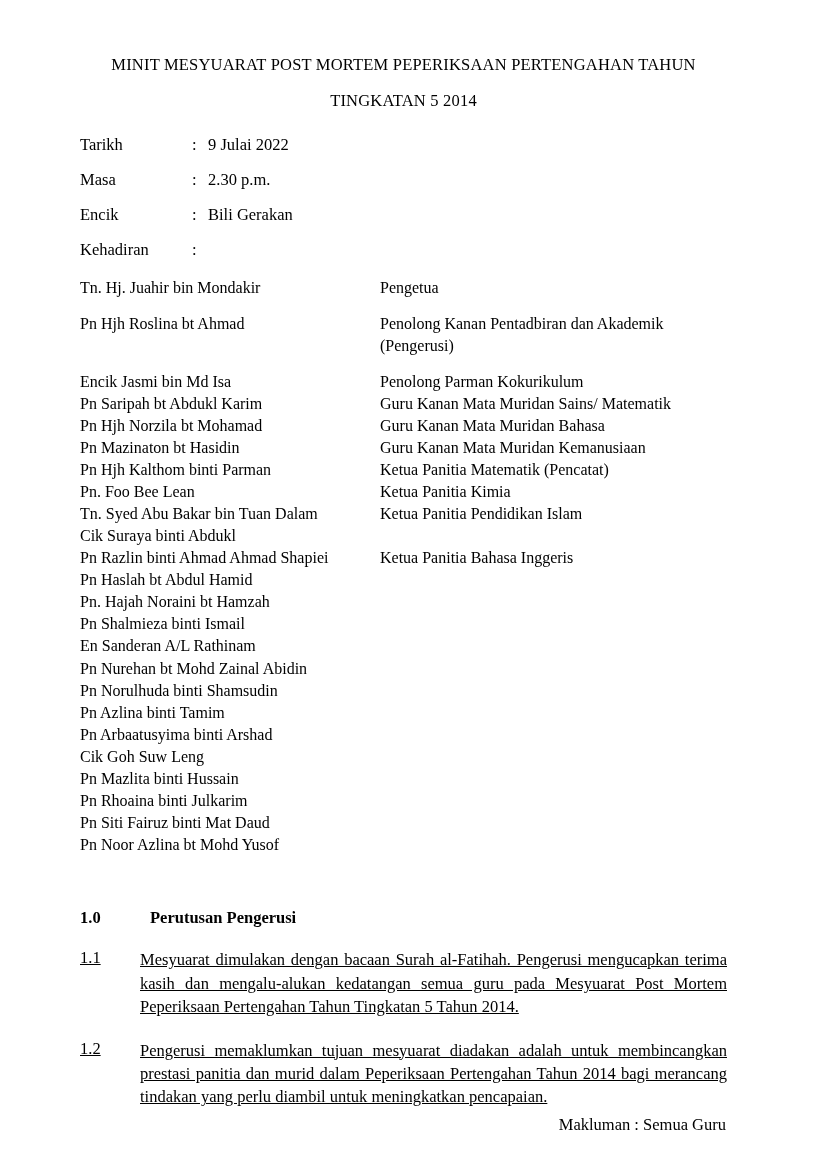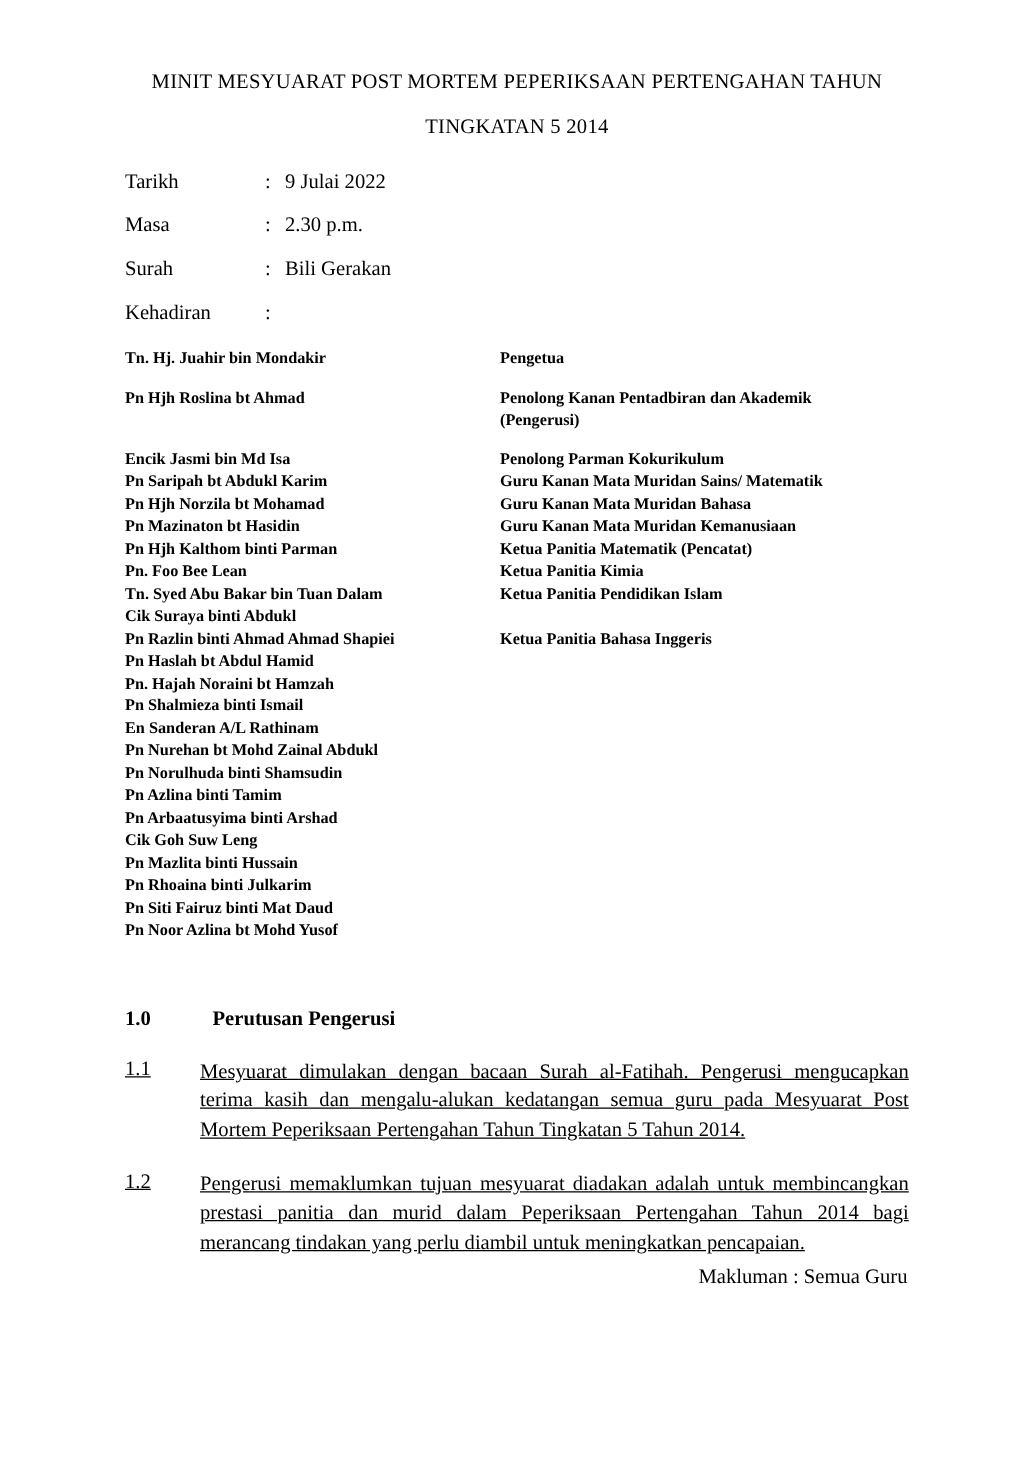--- a/index.html
+++ b/index.html
@@ -13,21 +13,21 @@
     font-family: "Liberation Serif", serif;
     color: #000000;
     position: relative;
     overflow: hidden;
   }
   .page {
     position: relative;
     width: 827px;
     height: 1170px;
     box-sizing: border-box;
-    padding: 52px 100px 0 100px;
+    padding: 52px 100px 0 80px;
   }
   .title-block {
     text-align: center;
     font-size: 16.5px;
     line-height: 1.55;
     letter-spacing: 0.2px;
   }
   .title-line-1 {
     display: block;
   }
@@ -50,22 +50,21 @@
     white-space: nowrap;
   }
   .meta-colon {
     width: 16px;
   }
   .meta-value {
     white-space: nowrap;
   }
   .attendance {
     margin-top: 3px;
-    font-size: 13px;
-    font-weight: bold;
+    font-size: 16px;
   }
   .att-row {
     display: flex;
     align-items: flex-start;
   }
   .att-name {
     width: 300px;
     flex: 0 0 300px;
     line-height: 1.38;
   }
@@ -127,21 +126,21 @@
         <td class="meta-label">Tarikh</td>
         <td class="meta-colon">:</td>
         <td class="meta-value">9 Julai 2022</td>
       </tr>
       <tr>
         <td class="meta-label">Masa</td>
         <td class="meta-colon">:</td>
         <td class="meta-value">2.30 p.m.</td>
       </tr>
       <tr>
-        <td class="meta-label">Surah</td>
+        <td class="meta-label">Encik</td>
         <td class="meta-colon">:</td>
         <td class="meta-value">Bili Gerakan</td>
       </tr>
       <tr>
         <td class="meta-label">Kehadiran</td>
         <td class="meta-colon">:</td>
         <td class="meta-value"></td>
       </tr>
     </tbody>
   </table>
@@ -206,21 +205,21 @@
     </div>
     <div class="att-row">
       <div class="att-name">Pn Shalmieza binti Ismail</div>
       <div class="att-role"></div>
     </div>
     <div class="att-row">
       <div class="att-name">En Sanderan A/L Rathinam</div>
       <div class="att-role"></div>
     </div>
     <div class="att-row">
-      <div class="att-name">Pn Nurehan bt Mohd Zainal Abdukl</div>
+      <div class="att-name">Pn Nurehan bt Mohd Zainal Abidin</div>
       <div class="att-role"></div>
     </div>
     <div class="att-row">
       <div class="att-name">Pn Norulhuda binti Shamsudin</div>
       <div class="att-role"></div>
     </div>
     <div class="att-row">
       <div class="att-name">Pn Azlina binti Tamim</div>
       <div class="att-role"></div>
     </div>

